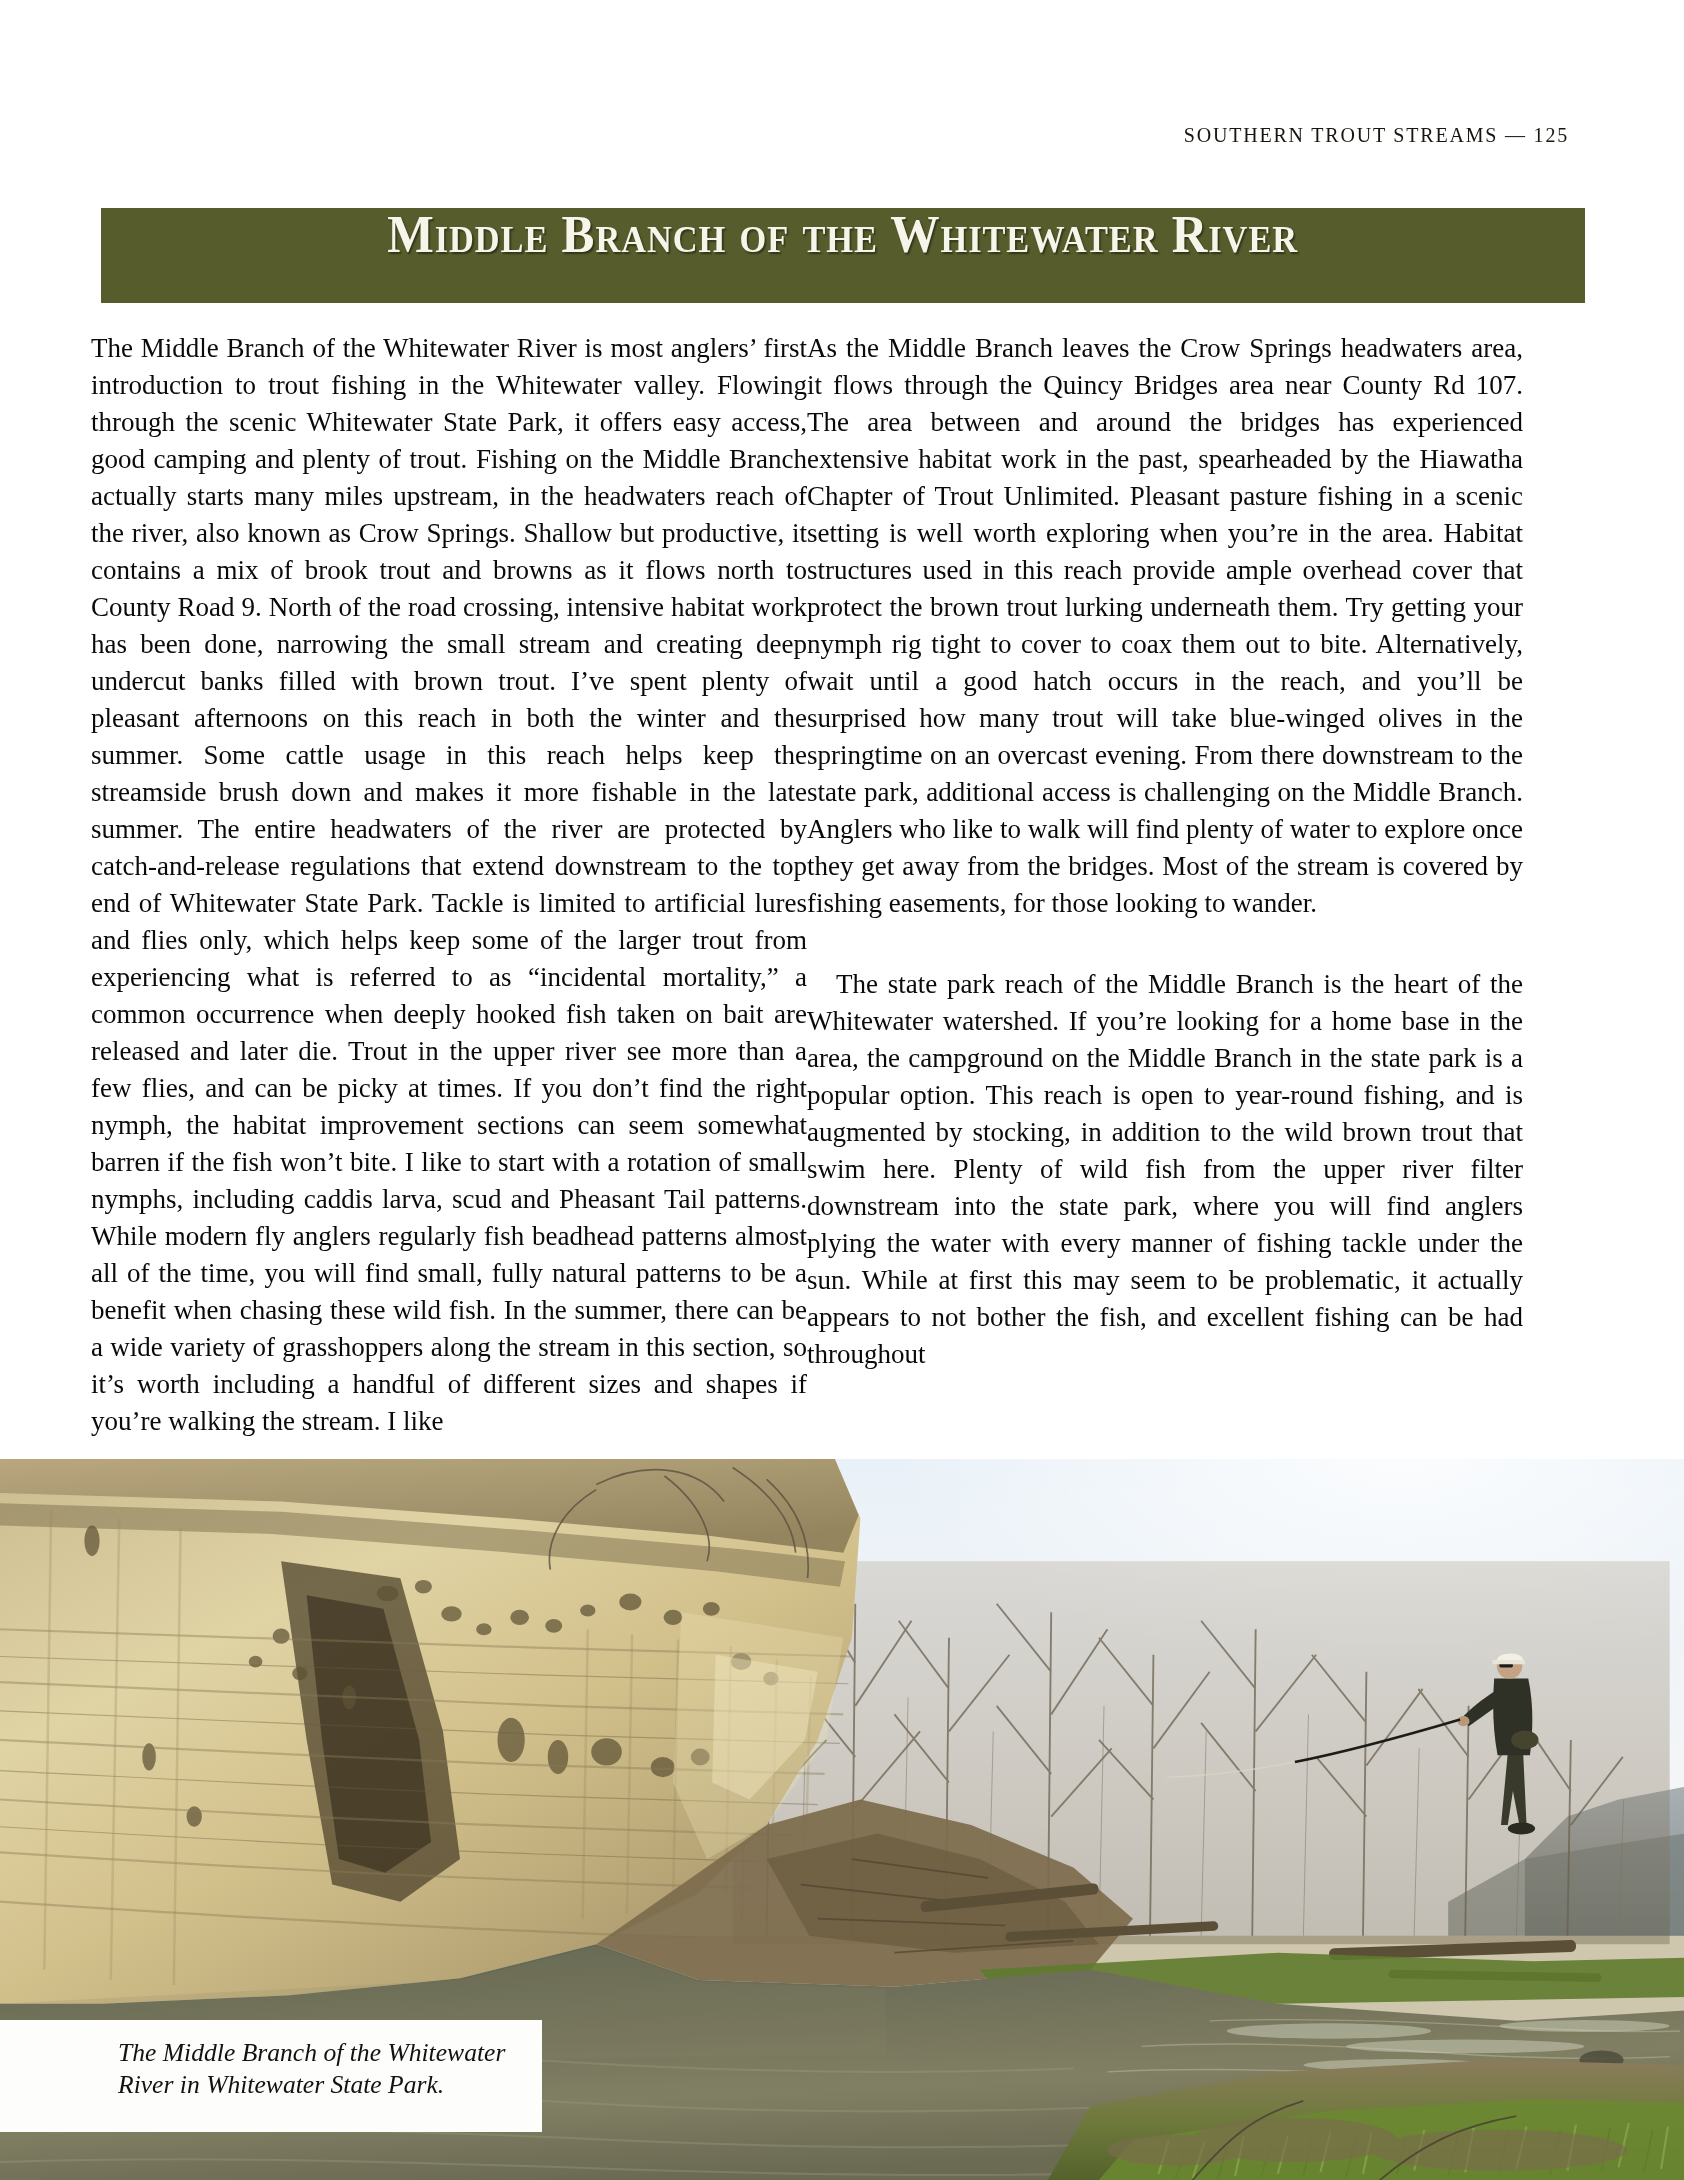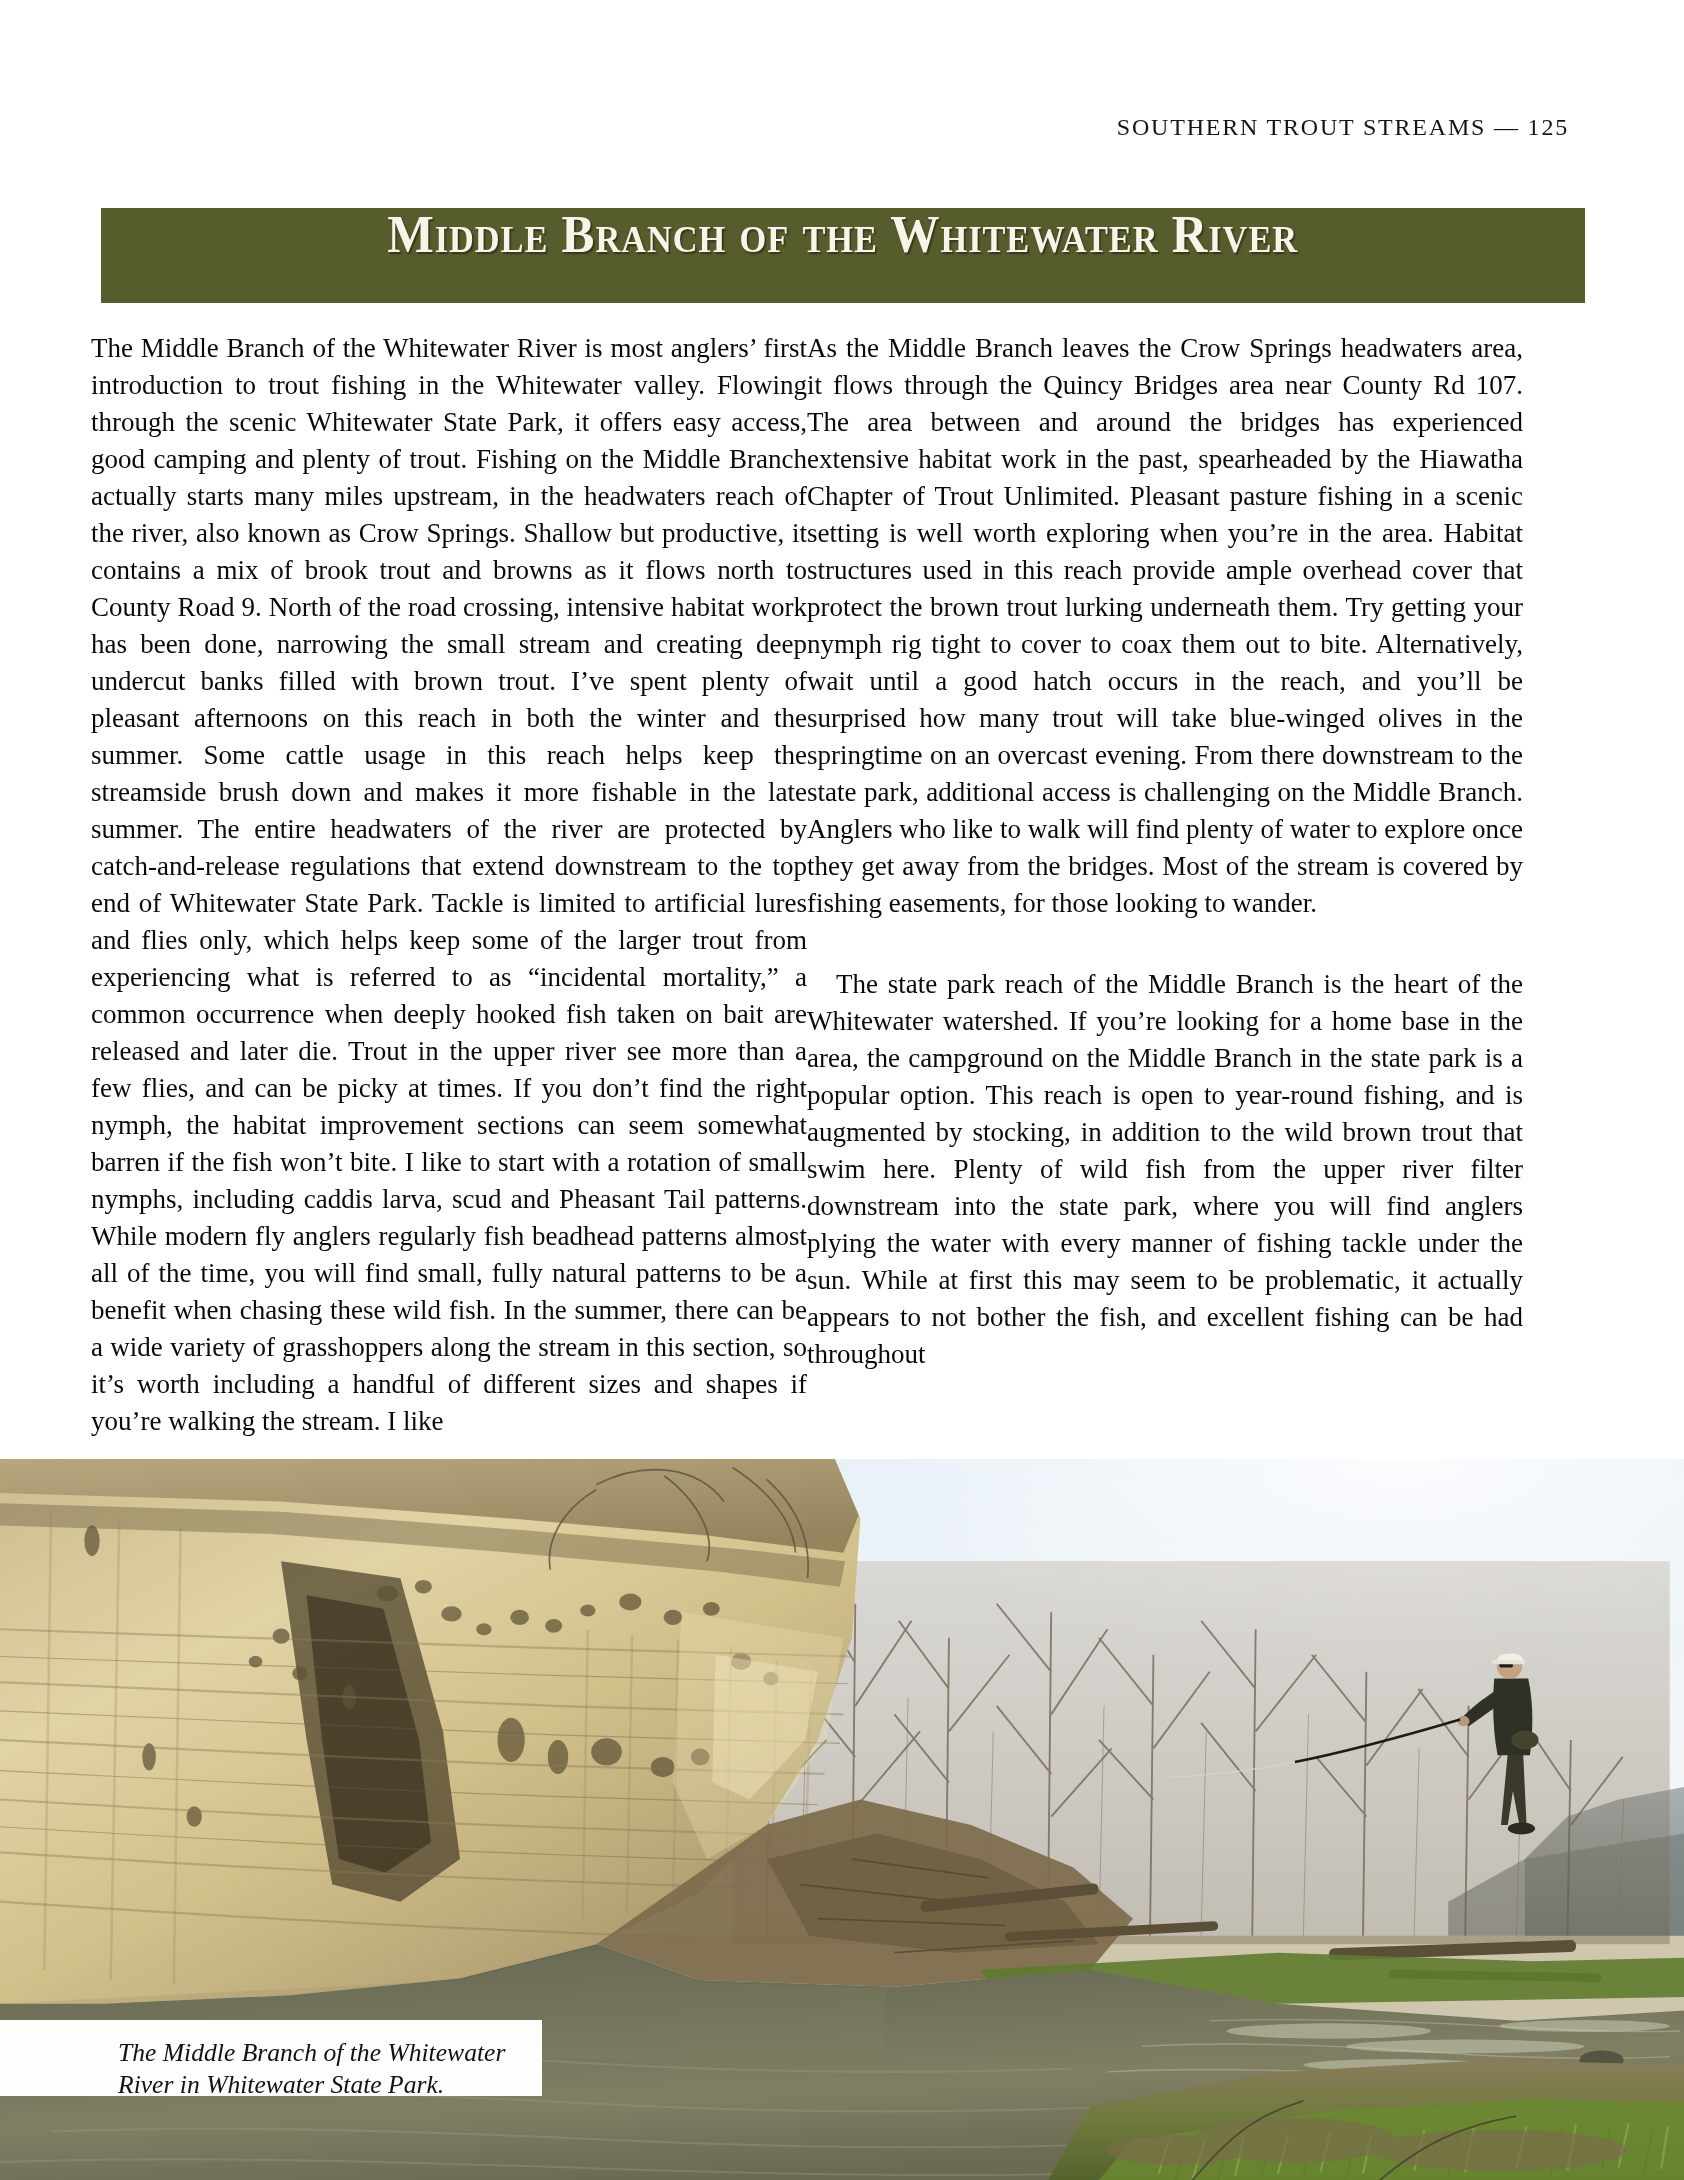--- a/index.html
+++ b/index.html
@@ -12,24 +12,24 @@
     height: 2181px;
     position: relative;
     overflow: hidden;
     font-family: "Liberation Serif", "DejaVu Serif", serif;
     color: #000000;
   }
 
   
   .running-head {
     position: absolute;
-    top: 114px;
+    top: 124px;
     right: 116px;
     font-family: "Liberation Serif", "DejaVu Serif", serif;
-    font-size: 24px;
+    font-size: 20px;
     letter-spacing: 1.8px;
     color: #18140f;
     white-space: nowrap;
   }
 
   
   .title-banner {
     position: absolute;
     left: 101px;
     top: 208px;
@@ -96,21 +96,21 @@
     background: #cfc6ae;
   }
   .photo-svg { display: block; width: 100%; height: 100%; }
 
   
   .caption-box {
     position: absolute;
     left: 0;
     top: 2020px;
     width: 542px;
-    height: 76px;
+    height: 112px;
     background: #fdfdfb;
     box-sizing: border-box;
     padding: 17px 31px 0 118px;
   }
   .caption-text {
     font-family: "Liberation Serif", "DejaVu Serif", serif;
     font-style: italic;
     font-size: 25.6px;
     line-height: 32px;
     color: #121212;

